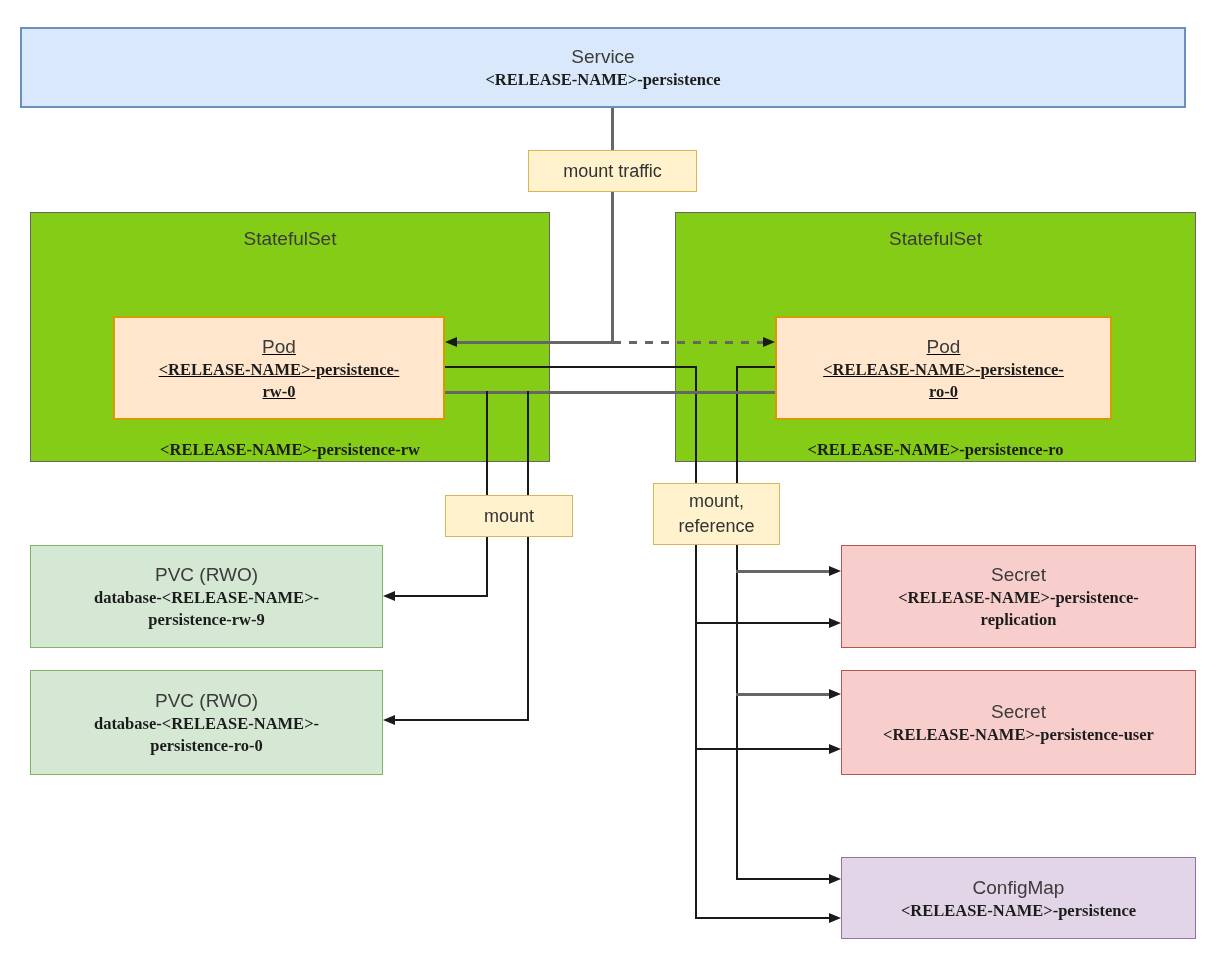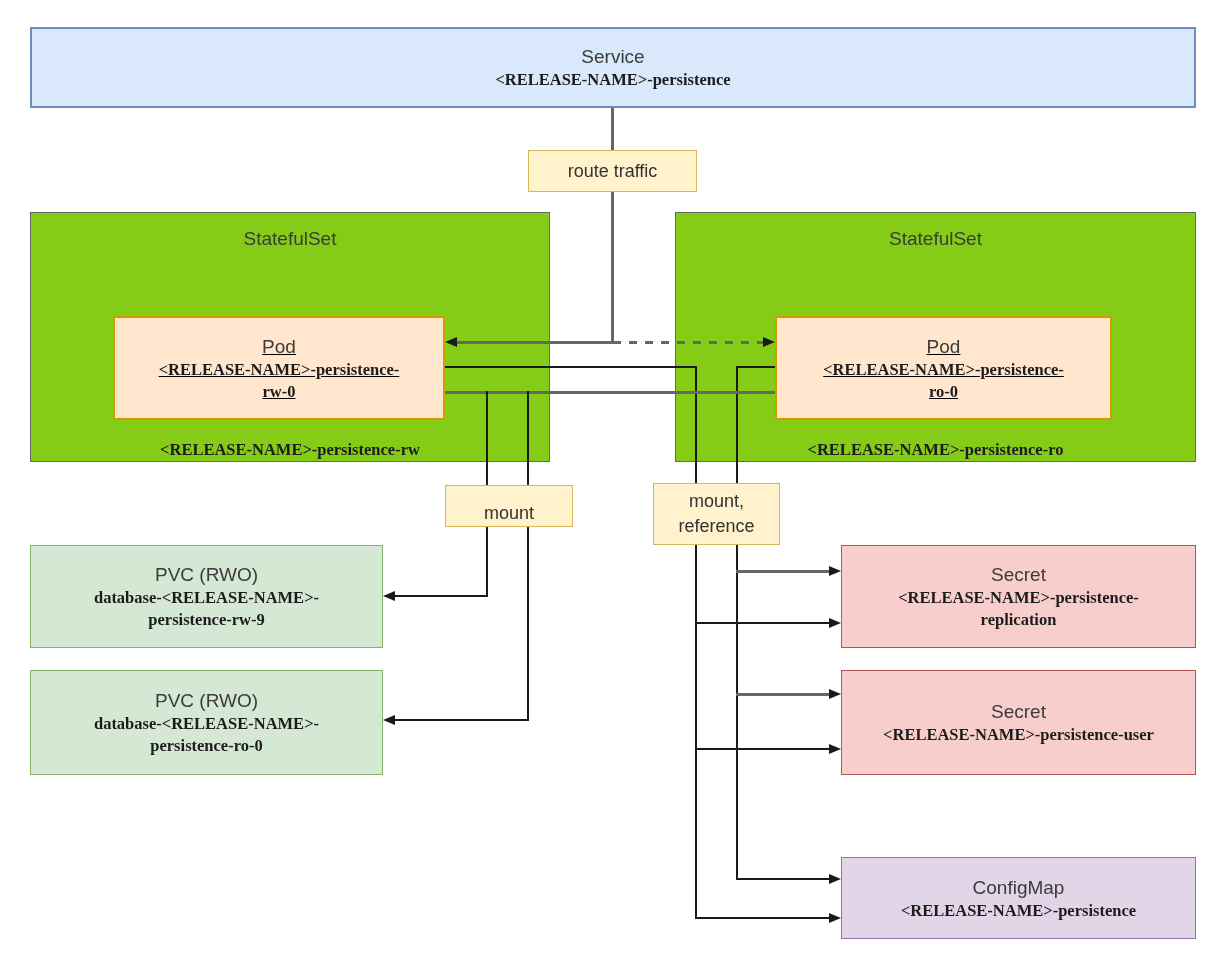--- a/index.html
+++ b/index.html
@@ -43,21 +43,21 @@
   .ah-west { border-top:5.5px solid transparent; border-bottom:5.5px solid transparent;
              border-right:12px solid #1a1a1a; }
   .ah-east { border-top:5.5px solid transparent; border-bottom:5.5px solid transparent;
              border-left:12px solid #1a1a1a; }
 </style>
 </head>
 <body>
 
 <div id="canvas">
 
-  <div class="node svc" style="left:30px; top:27px; width:1166px; height:81px;">
+  <div class="node svc" style="left:20px; top:27px; width:1166px; height:81px;">
     <span class="title">Service</span>
     <span class="sub">&lt;RELEASE-NAME&gt;-persistence</span>
   </div>
 
   <div class="node ss" style="left:30px; top:212px; width:520px; height:250px;">
     <span class="title">StatefulSet</span>
     <span class="sub">&lt;RELEASE-NAME&gt;-persistence-rw</span>
   </div>
 
   <div class="node ss" style="left:675px; top:212px; width:521px; height:250px;">
@@ -136,24 +136,24 @@
   <div class="ah ah-east" style="left:829px; top:688.5px;"></div>
   <div class="line h-black" style="left:695px; top:748px; width:135px;"></div>
   <div class="ah ah-east" style="left:829px; top:743.5px;"></div>
 
   <div class="line h-black" style="left:735.5px; top:878px; width:95px;"></div>
   <div class="ah ah-east" style="left:829px; top:873.5px;"></div>
   <div class="line h-black" style="left:695px; top:917px; width:135px;"></div>
   <div class="ah ah-east" style="left:829px; top:912.5px;"></div>
 
   <div class="edge-label" style="left:528px; top:150px; width:169px; height:42px;">
-    <span>route traffic</span>
+    <span>mount traffic</span>
   </div>
 
-  <div class="edge-label" style="left:445px; top:485px; width:128px; height:42px;justify-content:flex-end;">
+  <div class="edge-label" style="left:445px; top:495px; width:128px; height:42px;">
     <span>mount</span>
   </div>
 
   <div class="edge-label" style="left:653px; top:483px; width:127px; height:62px;">
     <span>mount,</span>
     <span>reference</span>
   </div>
 
 </div>
 

